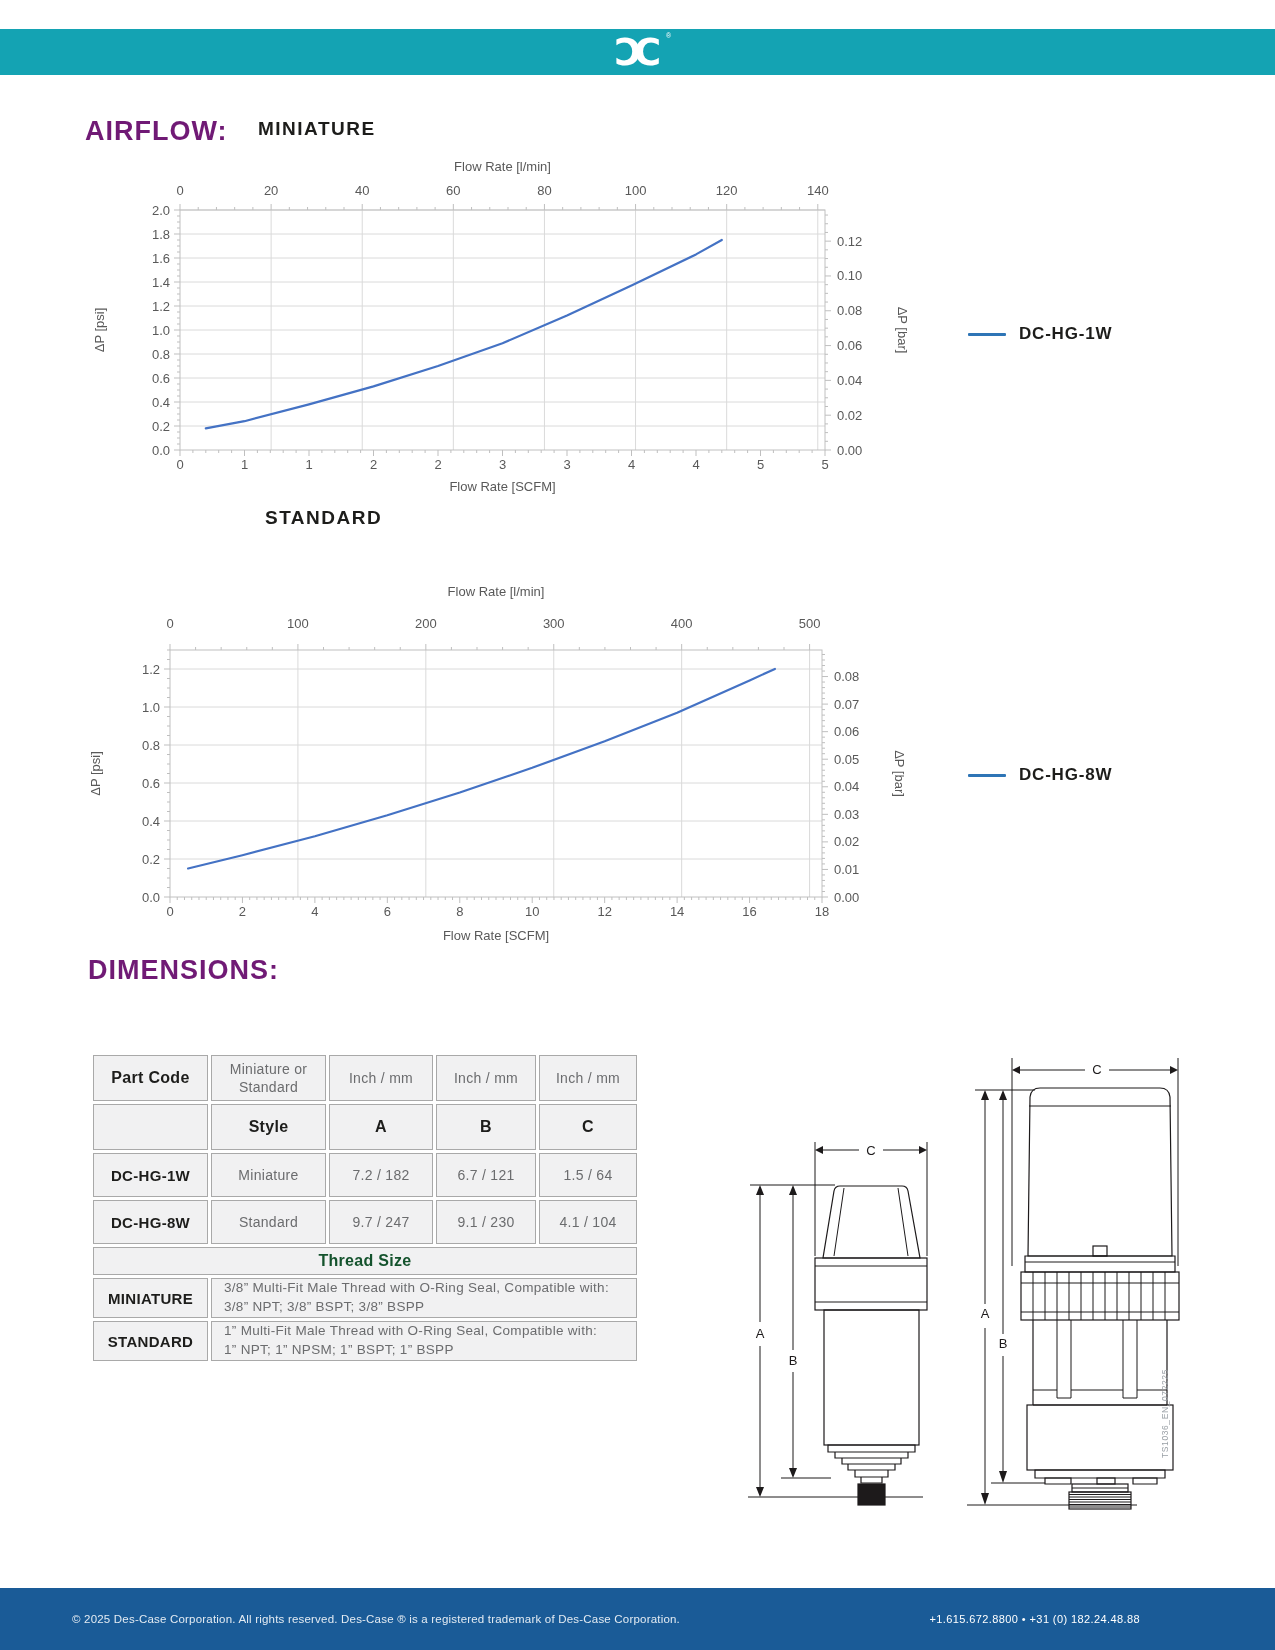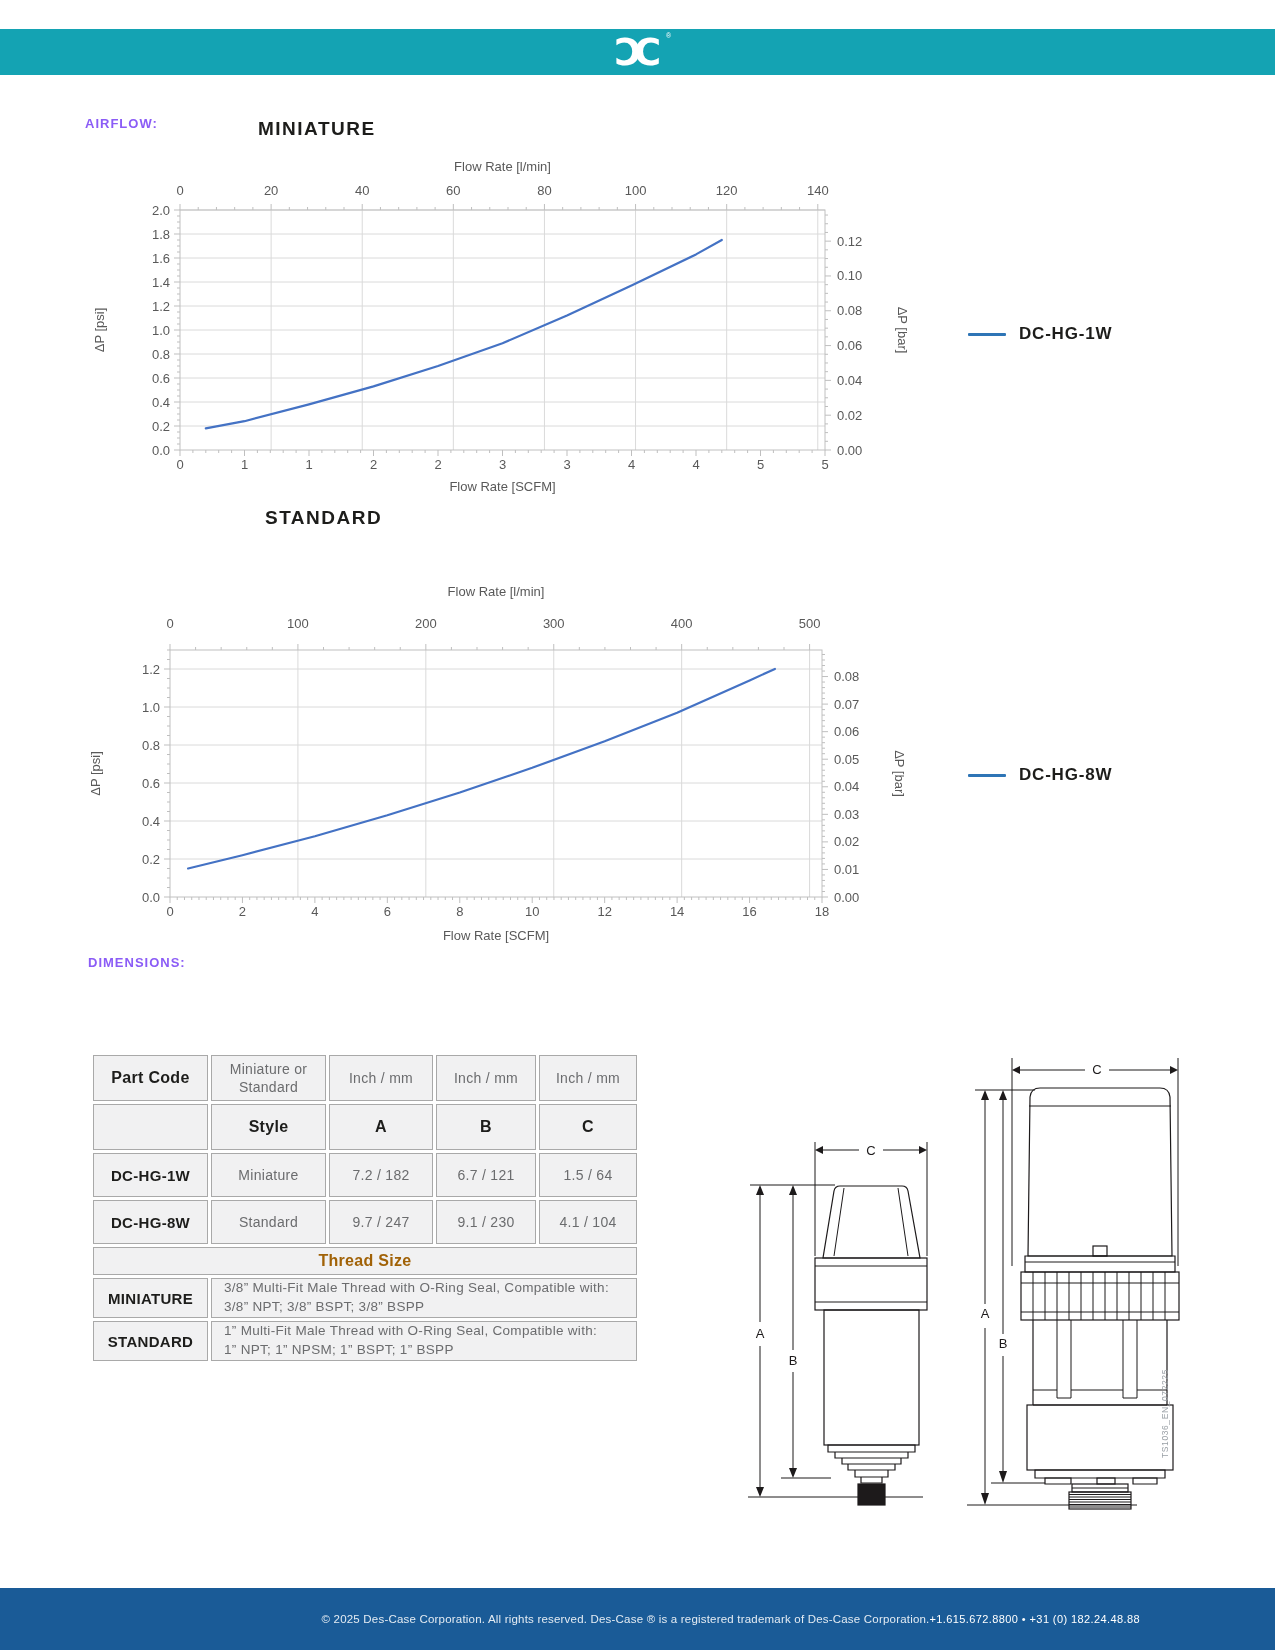--- a/index.html
+++ b/index.html
@@ -8,21 +8,21 @@
 
   
   .topbar{position:absolute;left:0;top:29px;width:1275px;height:46px;
           display:flex;align-items:center;justify-content:center;}
   .logo{position:relative;display:flex;align-items:center;line-height:1;}
   .logo-c{font-family:"DejaVu Sans",sans-serif;font-weight:bold;font-size:37px;color:#fff;display:inline-block;}
   .logo-c.flip{transform:scaleX(-1);margin-right:-7px;}
   .logo-reg{position:absolute;right:-10px;top:-2px;font-size:7px;color:#fff;}
 
   
-  .h-big{position:absolute;font-size:13px;font-weight:bold;letter-spacing:1px;color:#8b5cf6;}
+  .h-big{position:absolute;font-size:27px;font-weight:bold;letter-spacing:1px;color:#701a75;}
   .h-mid{position:absolute;font-size:19px;font-weight:bold;letter-spacing:1.5px;color:#1d1d1b;}
 
   
   svg text{font-family:"Liberation Sans",sans-serif;}
   .grid{stroke:#dadada;stroke-width:1;}
   .frame{fill:none;stroke:#c0c0c0;stroke-width:1;}
   .tick{stroke:#bfbfbf;stroke-width:1;}
   .tlabel{font-size:13px;fill:#595959;}
   .atitle{font-size:13px;fill:#595959;}
 
@@ -31,21 +31,21 @@
   .legend .lname{font-size:17px;font-weight:bold;letter-spacing:0.8px;color:#1d1d1b;}
 
   
   table.dims{position:absolute;left:90px;top:1052px;border-collapse:separate;border-spacing:3px;}
   table.dims td,table.dims th{border:1px solid #a9a9a9;background:#f1f1f2;text-align:center;
        vertical-align:middle;padding:4px 8px;font-size:14px;color:#6b6c6e;letter-spacing:0.3px;}
   table.dims .bold{font-weight:bold;color:#1d1d1b;font-size:16px;}
   table.dims .pc{font-weight:bold;color:#1d1d1b;font-size:15px;}
   table.dims tr.hrow td{height:36px;}
   table.dims tr.r td{height:34px;}
-  table.dims tr.tsr td{height:18px;font-weight:bold;color:#a16207;font-size:16px;}
+  table.dims tr.tsr td{height:18px;font-weight:bold;color:#14532d;font-size:16px;}
   table.dims td.tdesc{text-align:left;font-size:13.5px;line-height:1.4;white-space:pre-line;padding:0 12px;}
 
   
   .draw path,.draw line,.draw rect{fill:none;stroke:#1d1a1b;stroke-width:1.2;}
   .draw .thin{stroke-width:1;}
   .draw polygon{fill:#1d1a1b;stroke:none;}
   .draw text{font-size:13px;fill:#1d1a1b;text-anchor:middle;}
   .draw .solid{fill:#1d1a1b;stroke:#1d1a1b;}
 
   .doccode{position:absolute;left:1160px;top:1362px;height:96px;
@@ -676,18 +676,18 @@
 
       <rect x="377" y="484" width="56" height="8"></rect>
       <path class="thin" d="M377 488 H433"></path>
       <rect x="374" y="492" width="62" height="17"></rect>
       <path class="thin" d="M374 494.5 H436 M374 497 H436 M374 499.5 H436 M374 502 H436 M374 504.5 H436 M374 507 H436"></path>
     </g>
   </svg>
 
   <div class="doccode">TS1036_EN_072225</div>
 
-  <div class="footer" id="footerbar" style="background: rgb(26, 91, 151); justify-content: flex-end;">
+  <div class="footer" id="footerbar" style="background: rgb(26, 91, 151);">
     <div class="copy">© 2025 Des-Case Corporation. All rights reserved. Des-Case ® is a registered trademark of Des-Case Corporation.</div>
     <div class="phones">+1.615.672.8800  •  +31 (0) 182.24.48.88</div>
   </div>
 
 </div>
 
 </body></html>

